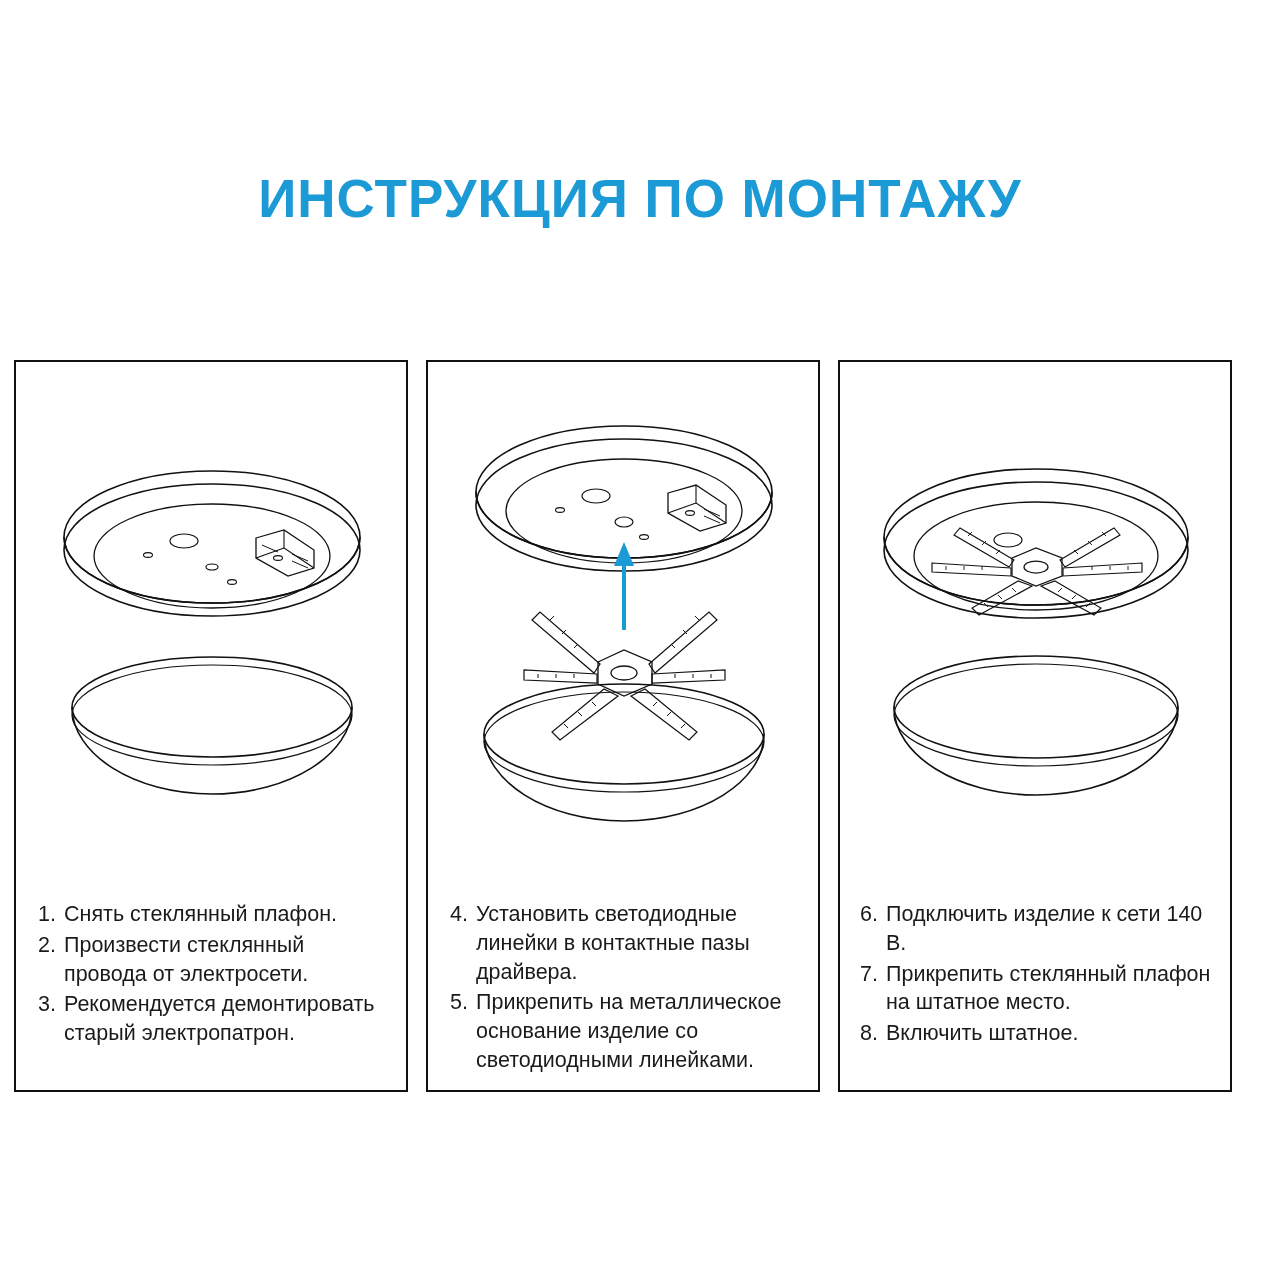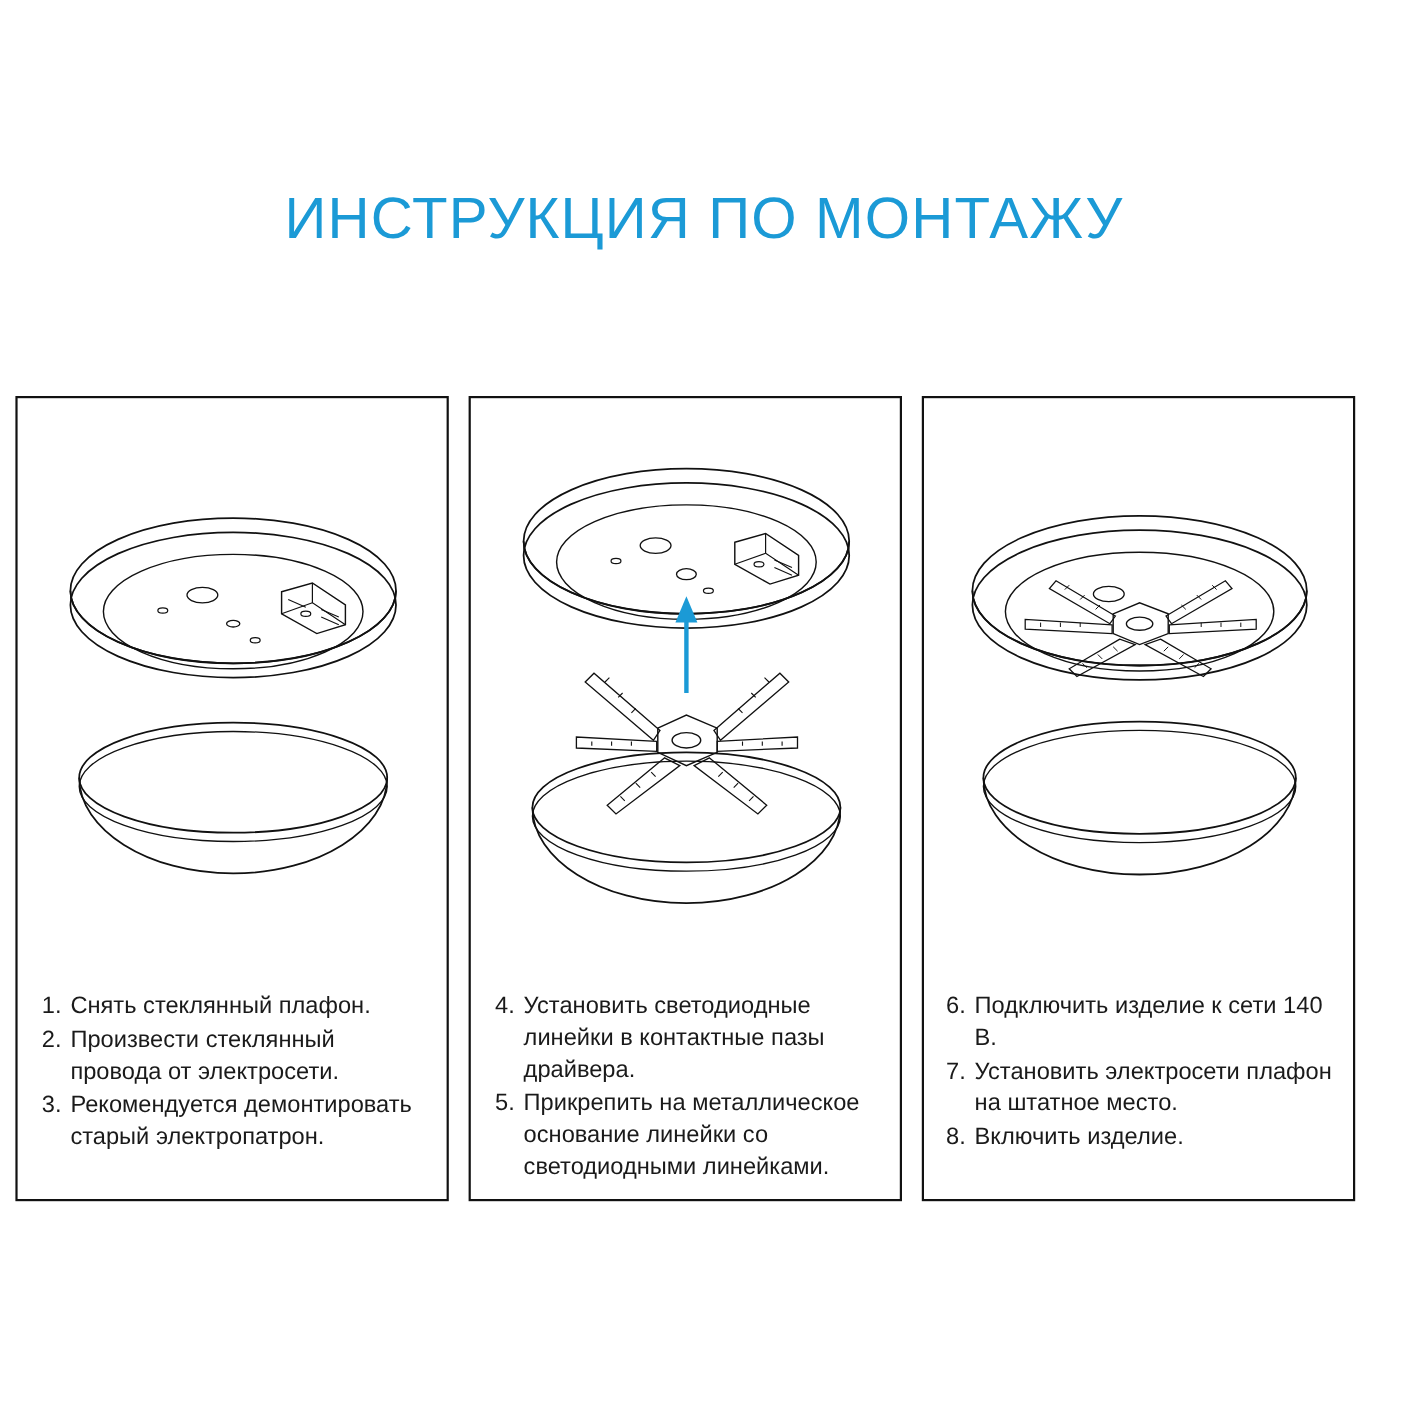--- a/index.html
+++ b/index.html
@@ -17,21 +17,21 @@
   }
   .page-title {
     position: absolute;
     top: 168px;
     left: 0;
     width: 1280px;
     text-align: center;
     font-size: 53px;
     letter-spacing: 1px;
     color: #1b9ad6;
-    font-weight: 400;
+    font-weight: 700;
     white-space: nowrap;
   }
   .panels {
     position: absolute;
     top: 360px;
     left: 14px;
     width: 1252px;
     display: flex;
     gap: 18px;
   }
@@ -182,21 +182,21 @@
         <ellipse cx="196" cy="380" rx="140" ry="50" stroke-width="1.2"></ellipse>
       </g>
     </svg>
     <div class="steps">
       <div class="step">
         <span class="step-num">4.</span>
         <span class="step-text">Установить светодиодные линейки в контактные пазы драйвера.</span>
       </div>
       <div class="step">
         <span class="step-num">5.</span>
-        <span class="step-text">Прикрепить на металлическое основание линейки со светодиодными линейками.</span>
+        <span class="step-text">Прикрепить на металлическое основание изделие со светодиодными линейками.</span>
       </div>
     </div>
   </div>
 
   <div class="panel panel3">
     <svg class="figure" viewBox="0 0 390 540">
       <g fill="none" stroke="#111" stroke-width="1.6">
 
         <ellipse cx="196" cy="175" rx="152" ry="68"></ellipse>
         <path d="M44,175 C44,212 112,243 196,243 C280,243 348,212 348,175"></path>
@@ -232,22 +232,22 @@
         <ellipse cx="196" cy="353" rx="142" ry="51" stroke-width="1.2"></ellipse>
       </g>
     </svg>
     <div class="steps">
       <div class="step">
         <span class="step-num">6.</span>
         <span class="step-text">Подключить изделие к сети 140 В.</span>
       </div>
       <div class="step">
         <span class="step-num">7.</span>
-        <span class="step-text">Установить электросети плафон на штатное место.</span>
+        <span class="step-text">Прикрепить стеклянный плафон на штатное место.</span>
       </div>
       <div class="step">
         <span class="step-num">8.</span>
-        <span class="step-text">Включить изделие.</span>
+        <span class="step-text">Включить штатное.</span>
       </div>
     </div>
   </div>
 
 </div>
 
 </body></html>

